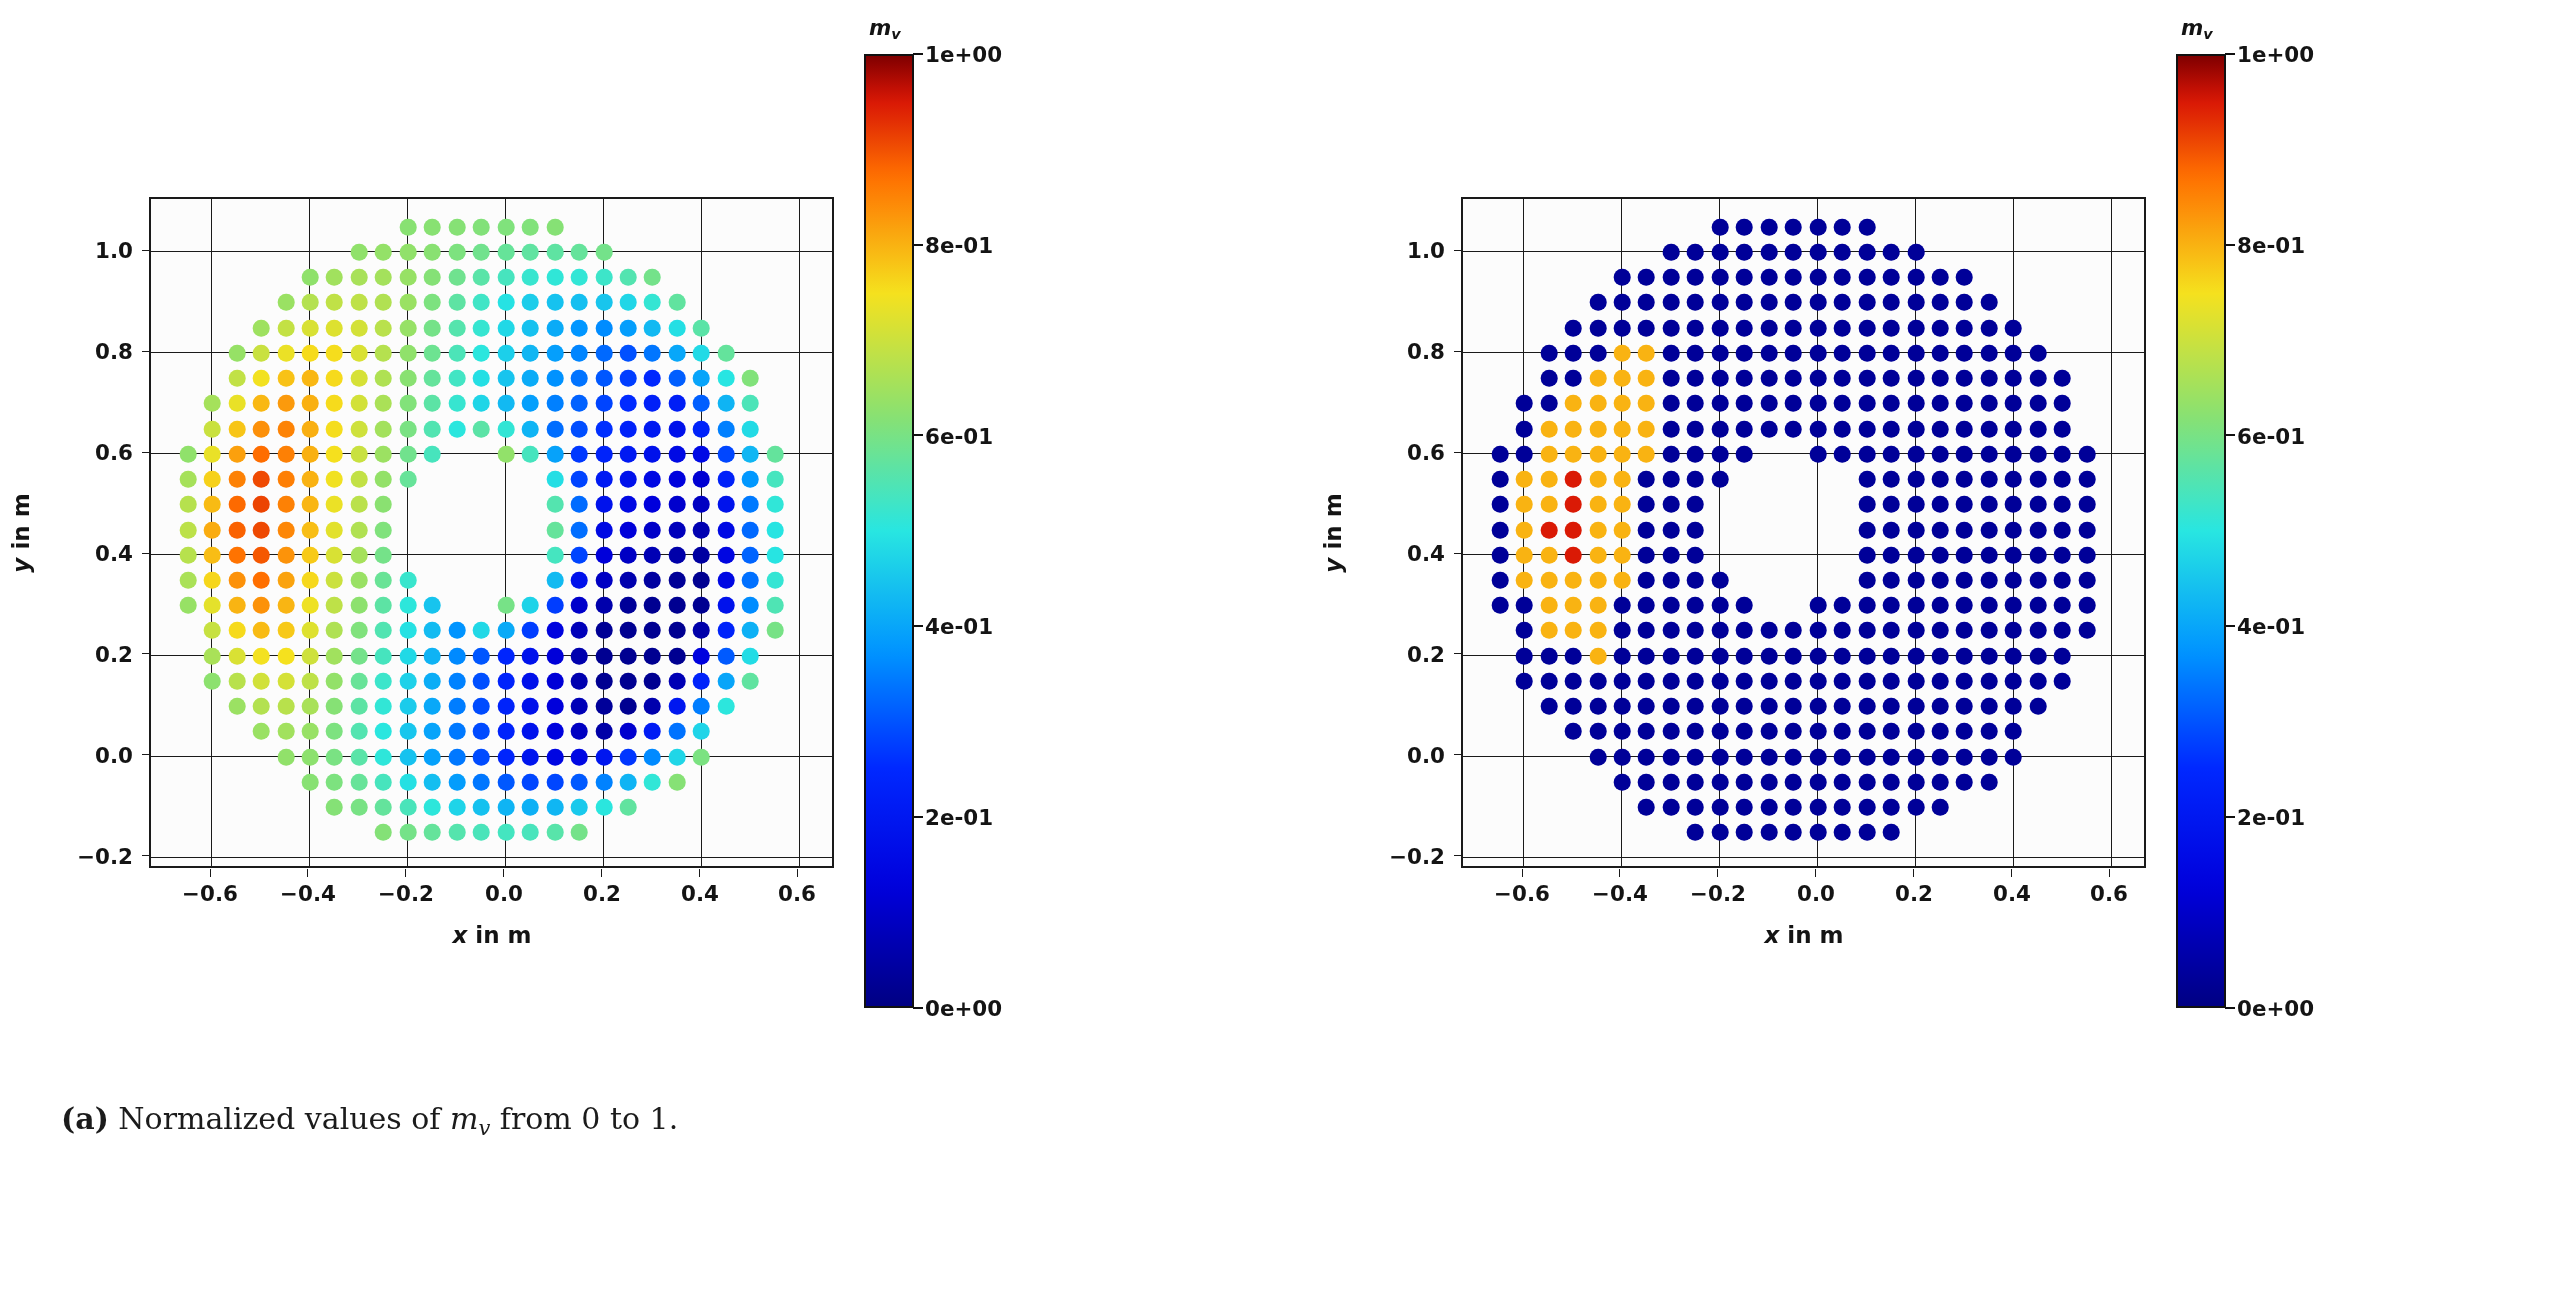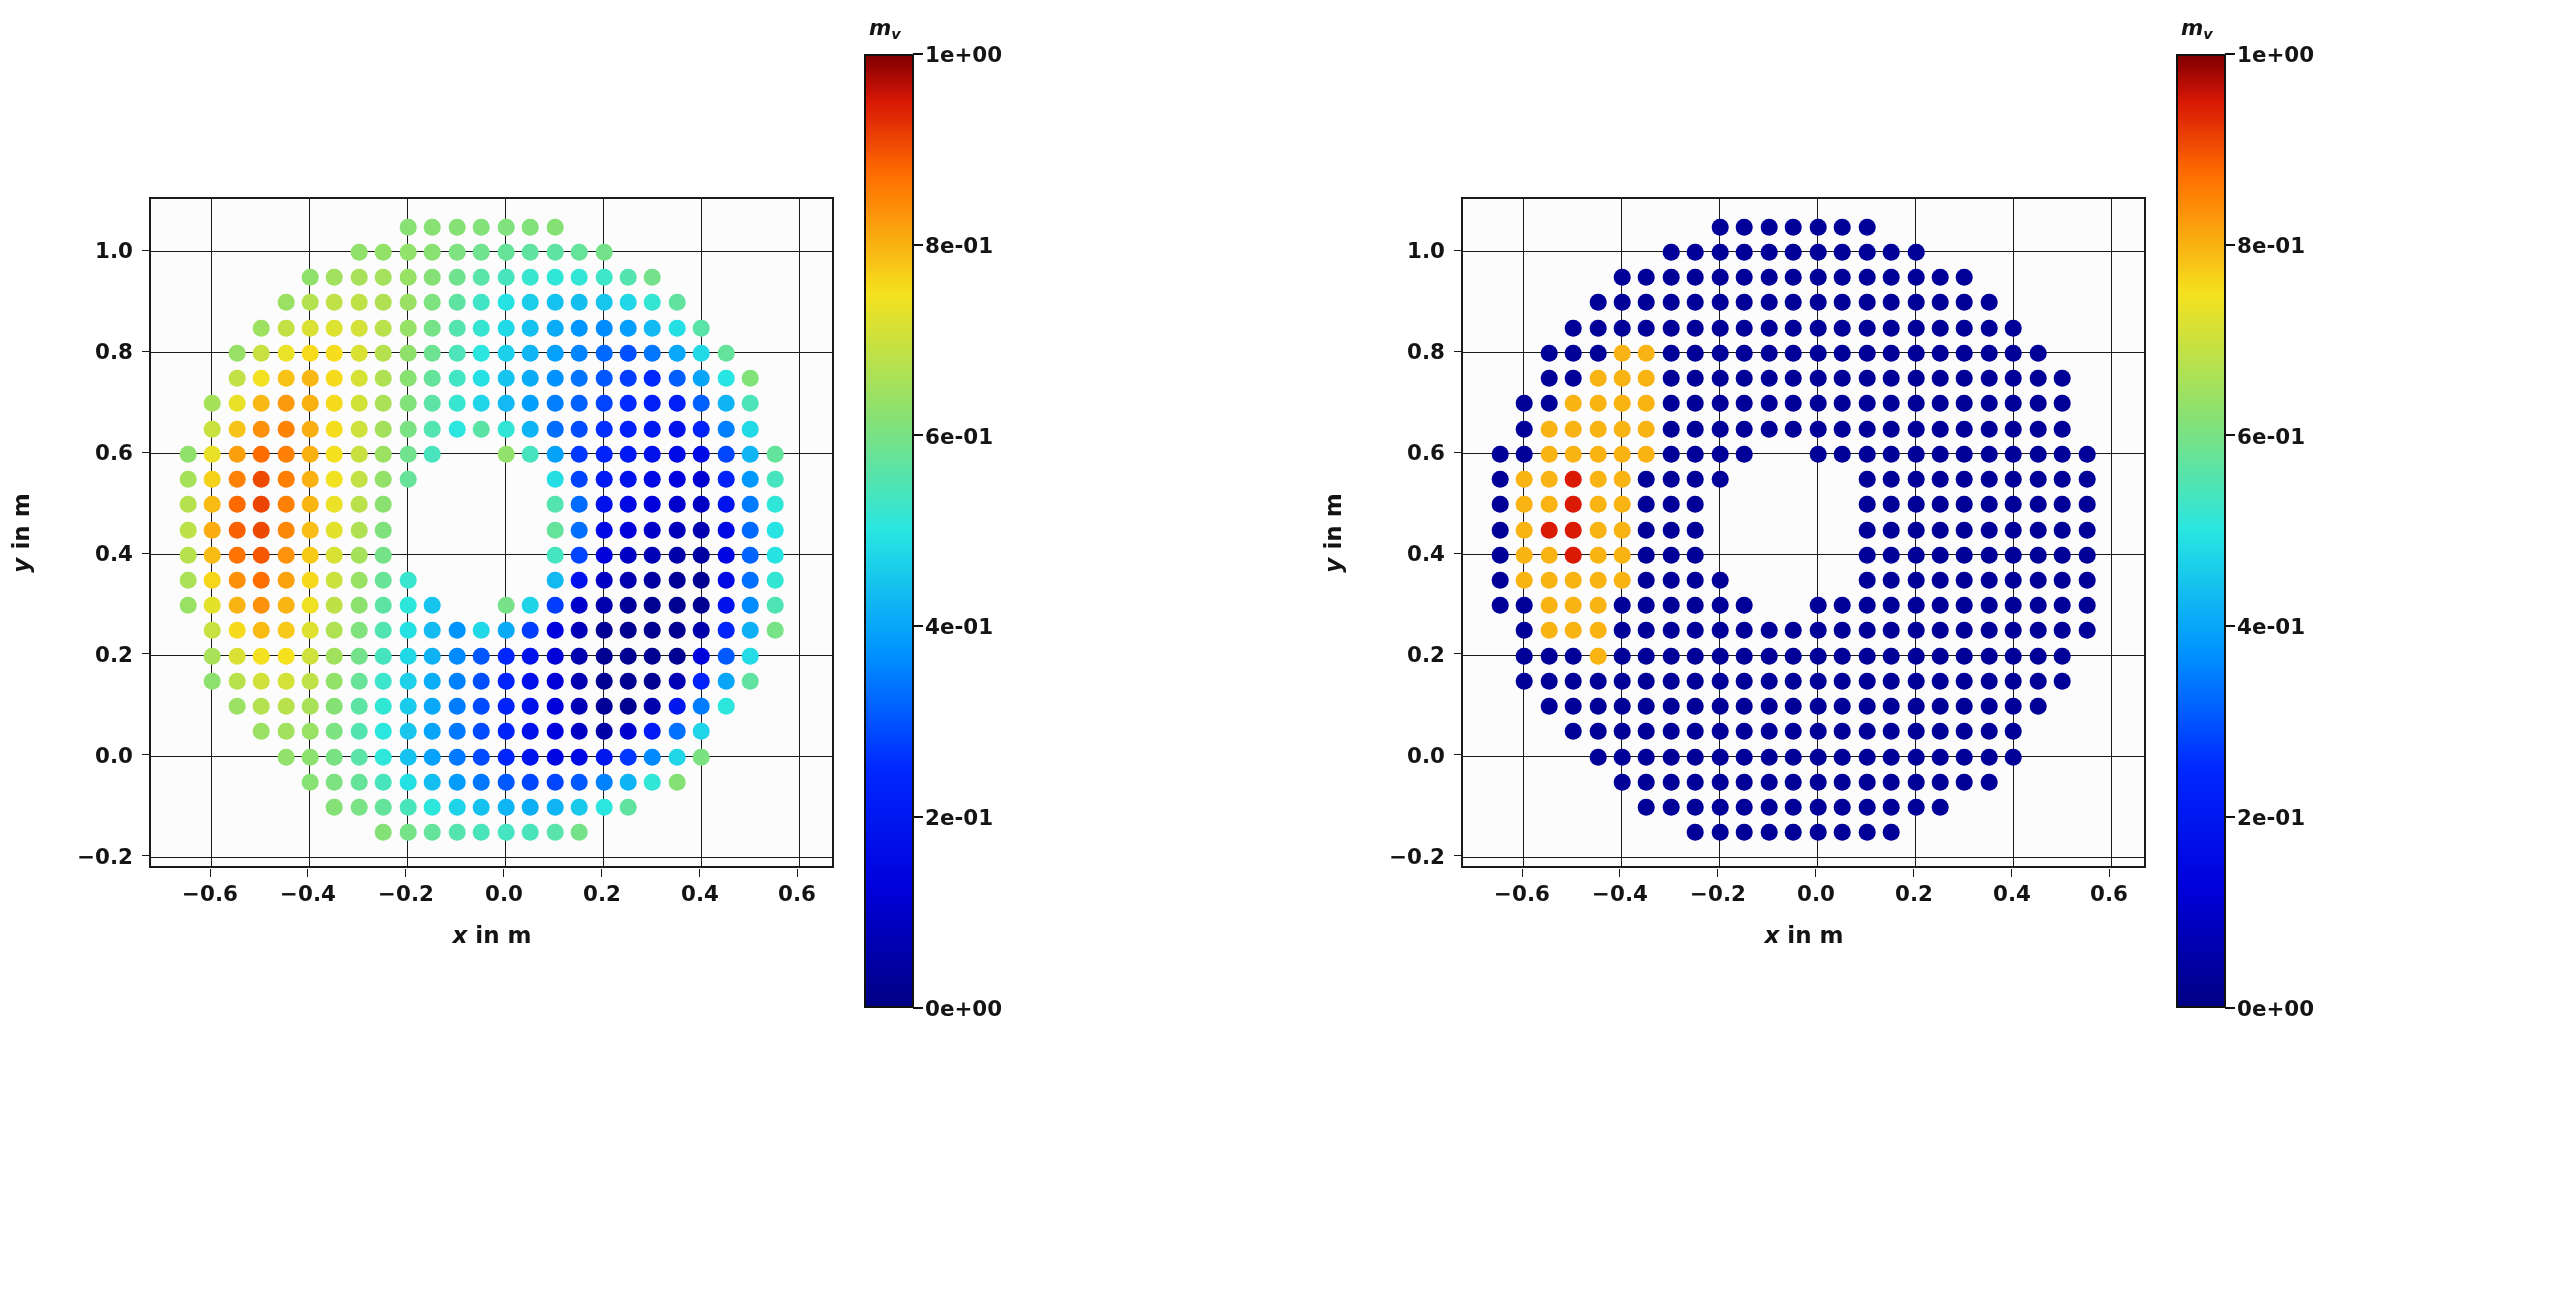--- a/index.html
+++ b/index.html
@@ -610,20 +610,23 @@
         <div class="cbar-tick" style="left: 913px; top: 434px;"></div>
         <div class="cbar-label" style="left: 925px; top: 436px;">6e-01</div>
         <div class="cbar-tick" style="left: 913px; top: 625px;"></div>
         <div class="cbar-label" style="left: 925px; top: 626px;">4e-01</div>
         <div class="cbar-tick" style="left: 913px; top: 816px;"></div>
         <div class="cbar-label" style="left: 925px; top: 817px;">2e-01</div>
         <div class="cbar-tick" style="left: 913px; top: 1007px;"></div>
         <div class="cbar-label" style="left: 925px; top: 1008px;">0e+00</div>
       </div>
 
+    <div class="caption cap-a">
+      <b>(a)</b><span> Normalized values of </span><span class="mv"><span>m</span><span class="sb">v</span></span><span> from 0 to 1.</span>
+    </div>
   </div>
 
   <div class="panel panel-b">
     <div class="axes" id="axes-b" style="left:149px;top:197px;width:685px;height:671px;">
       <div class="axes-inner" id="inner-b">
           <div class="gridline v" style="left: 60px;"></div>
           <div class="gridline v" style="left: 158px;"></div>
           <div class="gridline v" style="left: 256px;"></div>
           <div class="gridline v" style="left: 354px;"></div>
           <div class="gridline v" style="left: 452px;"></div>

